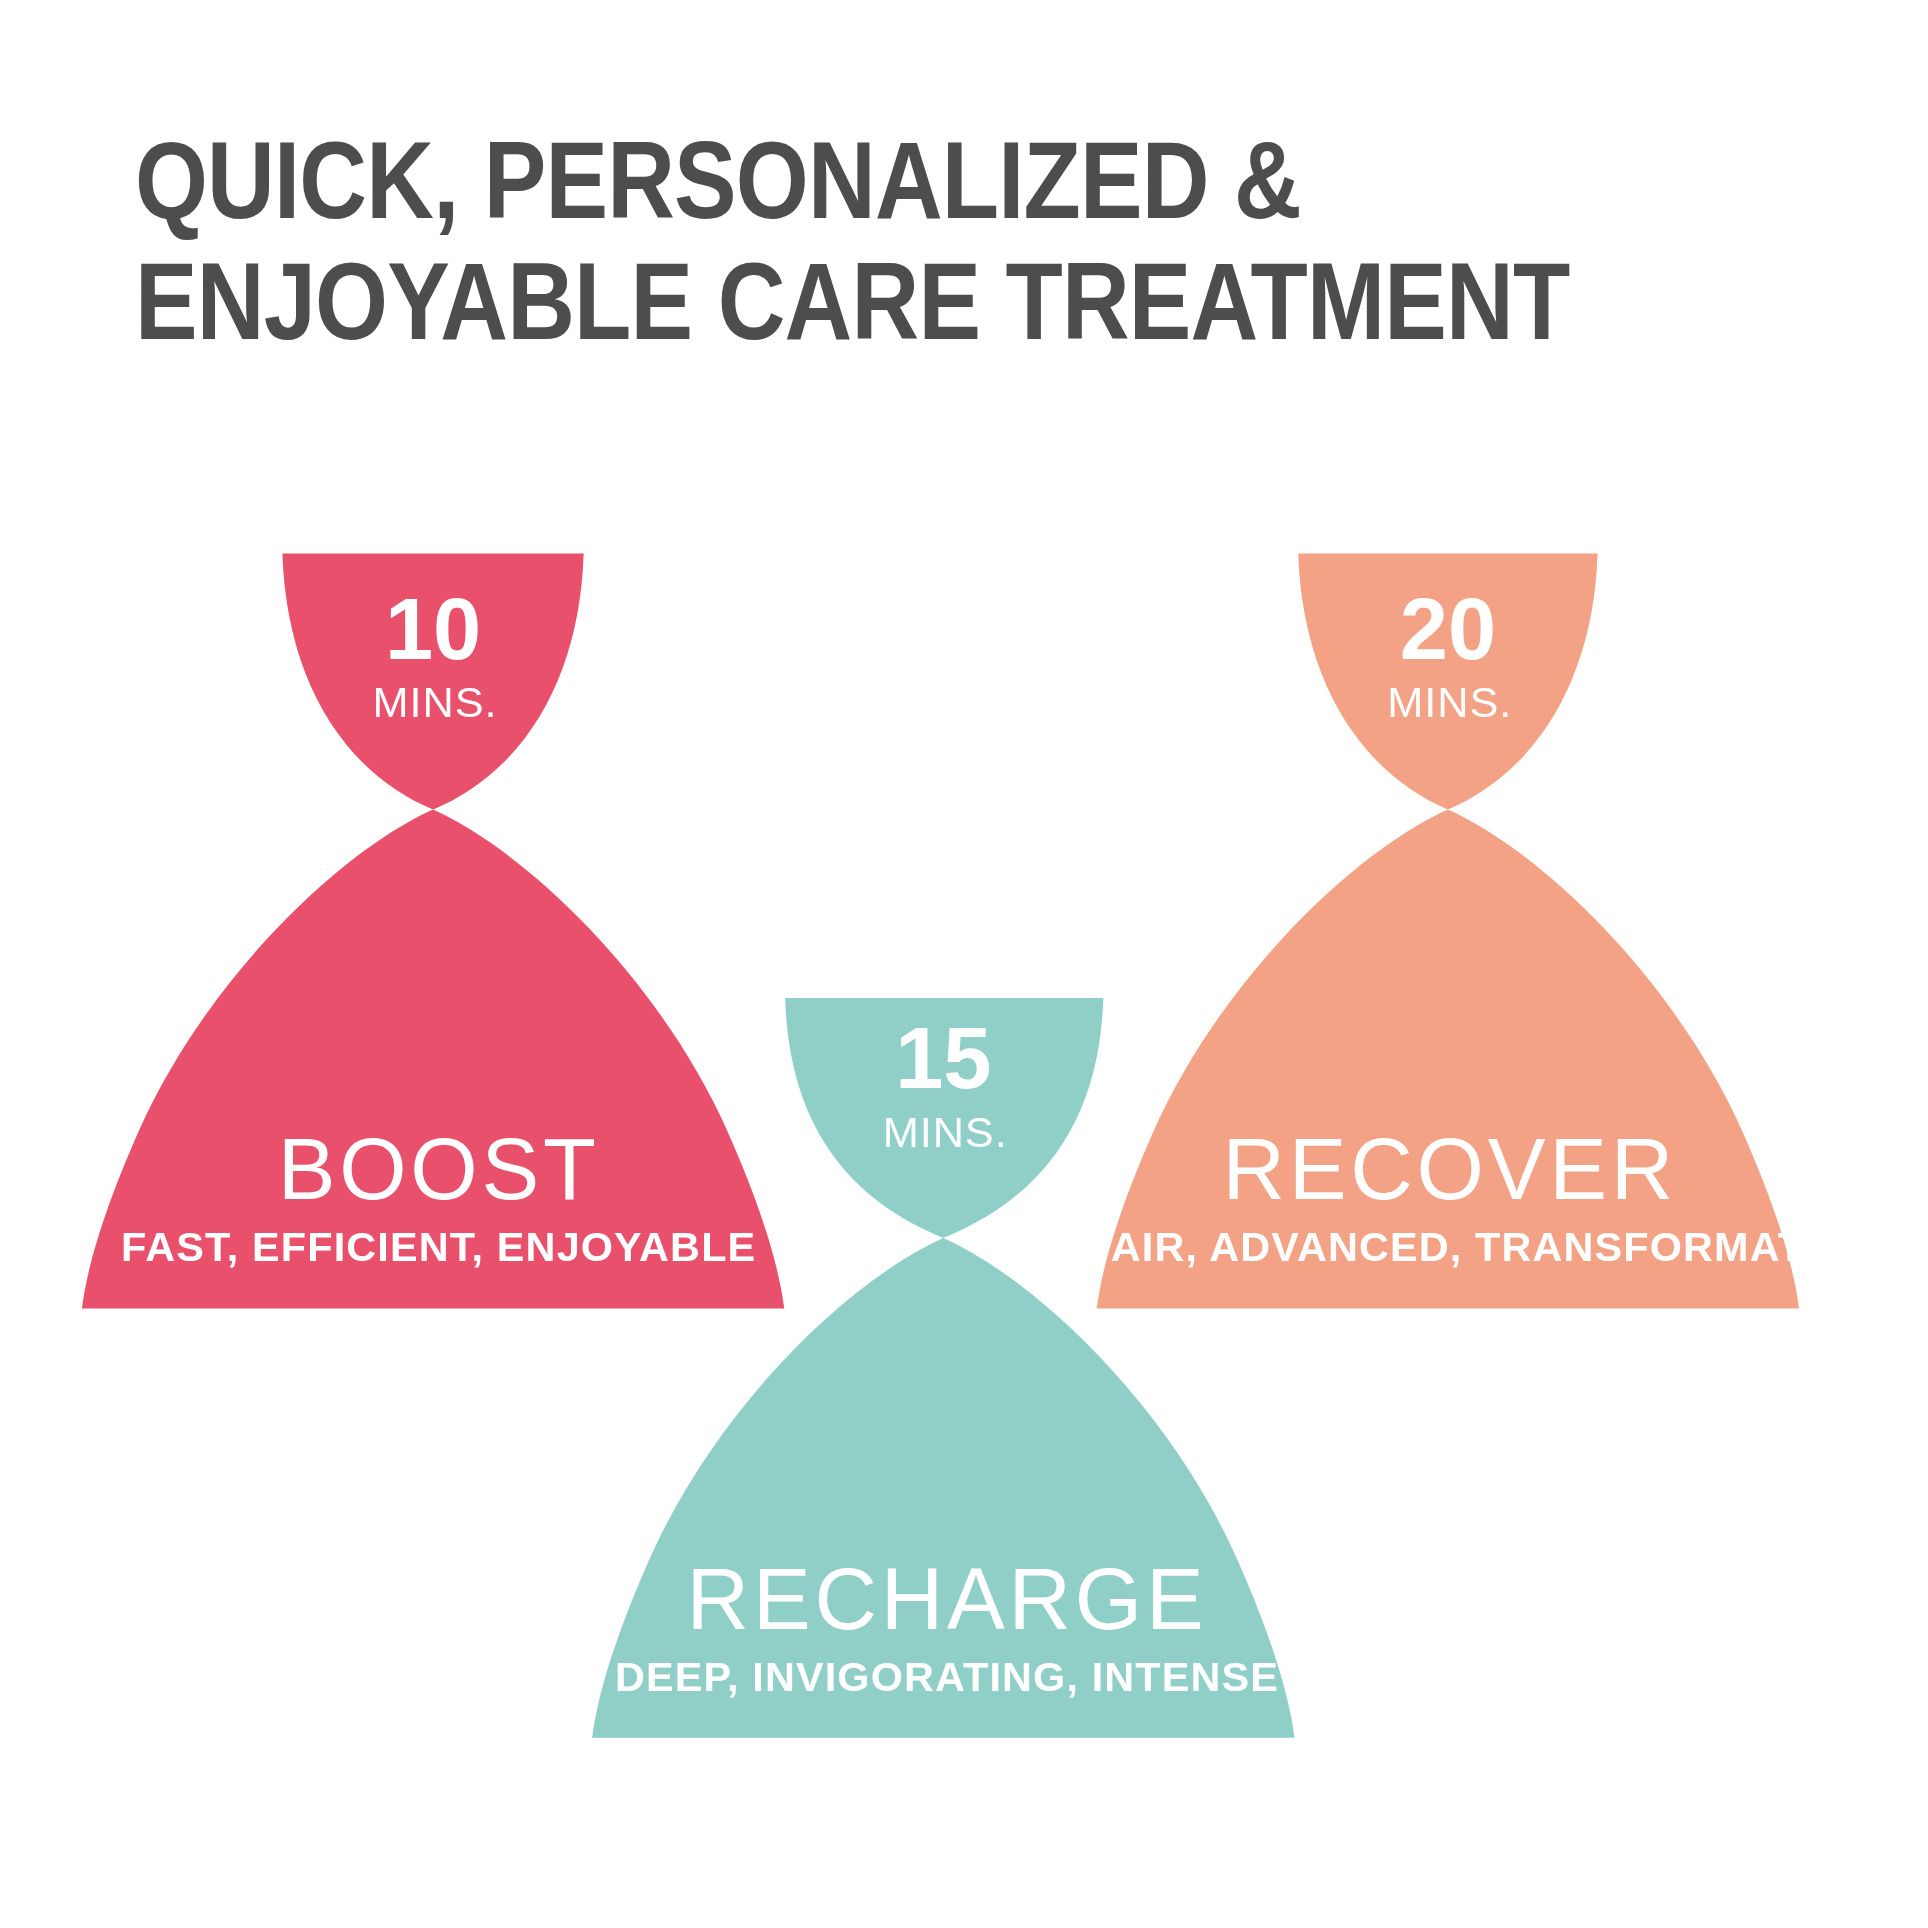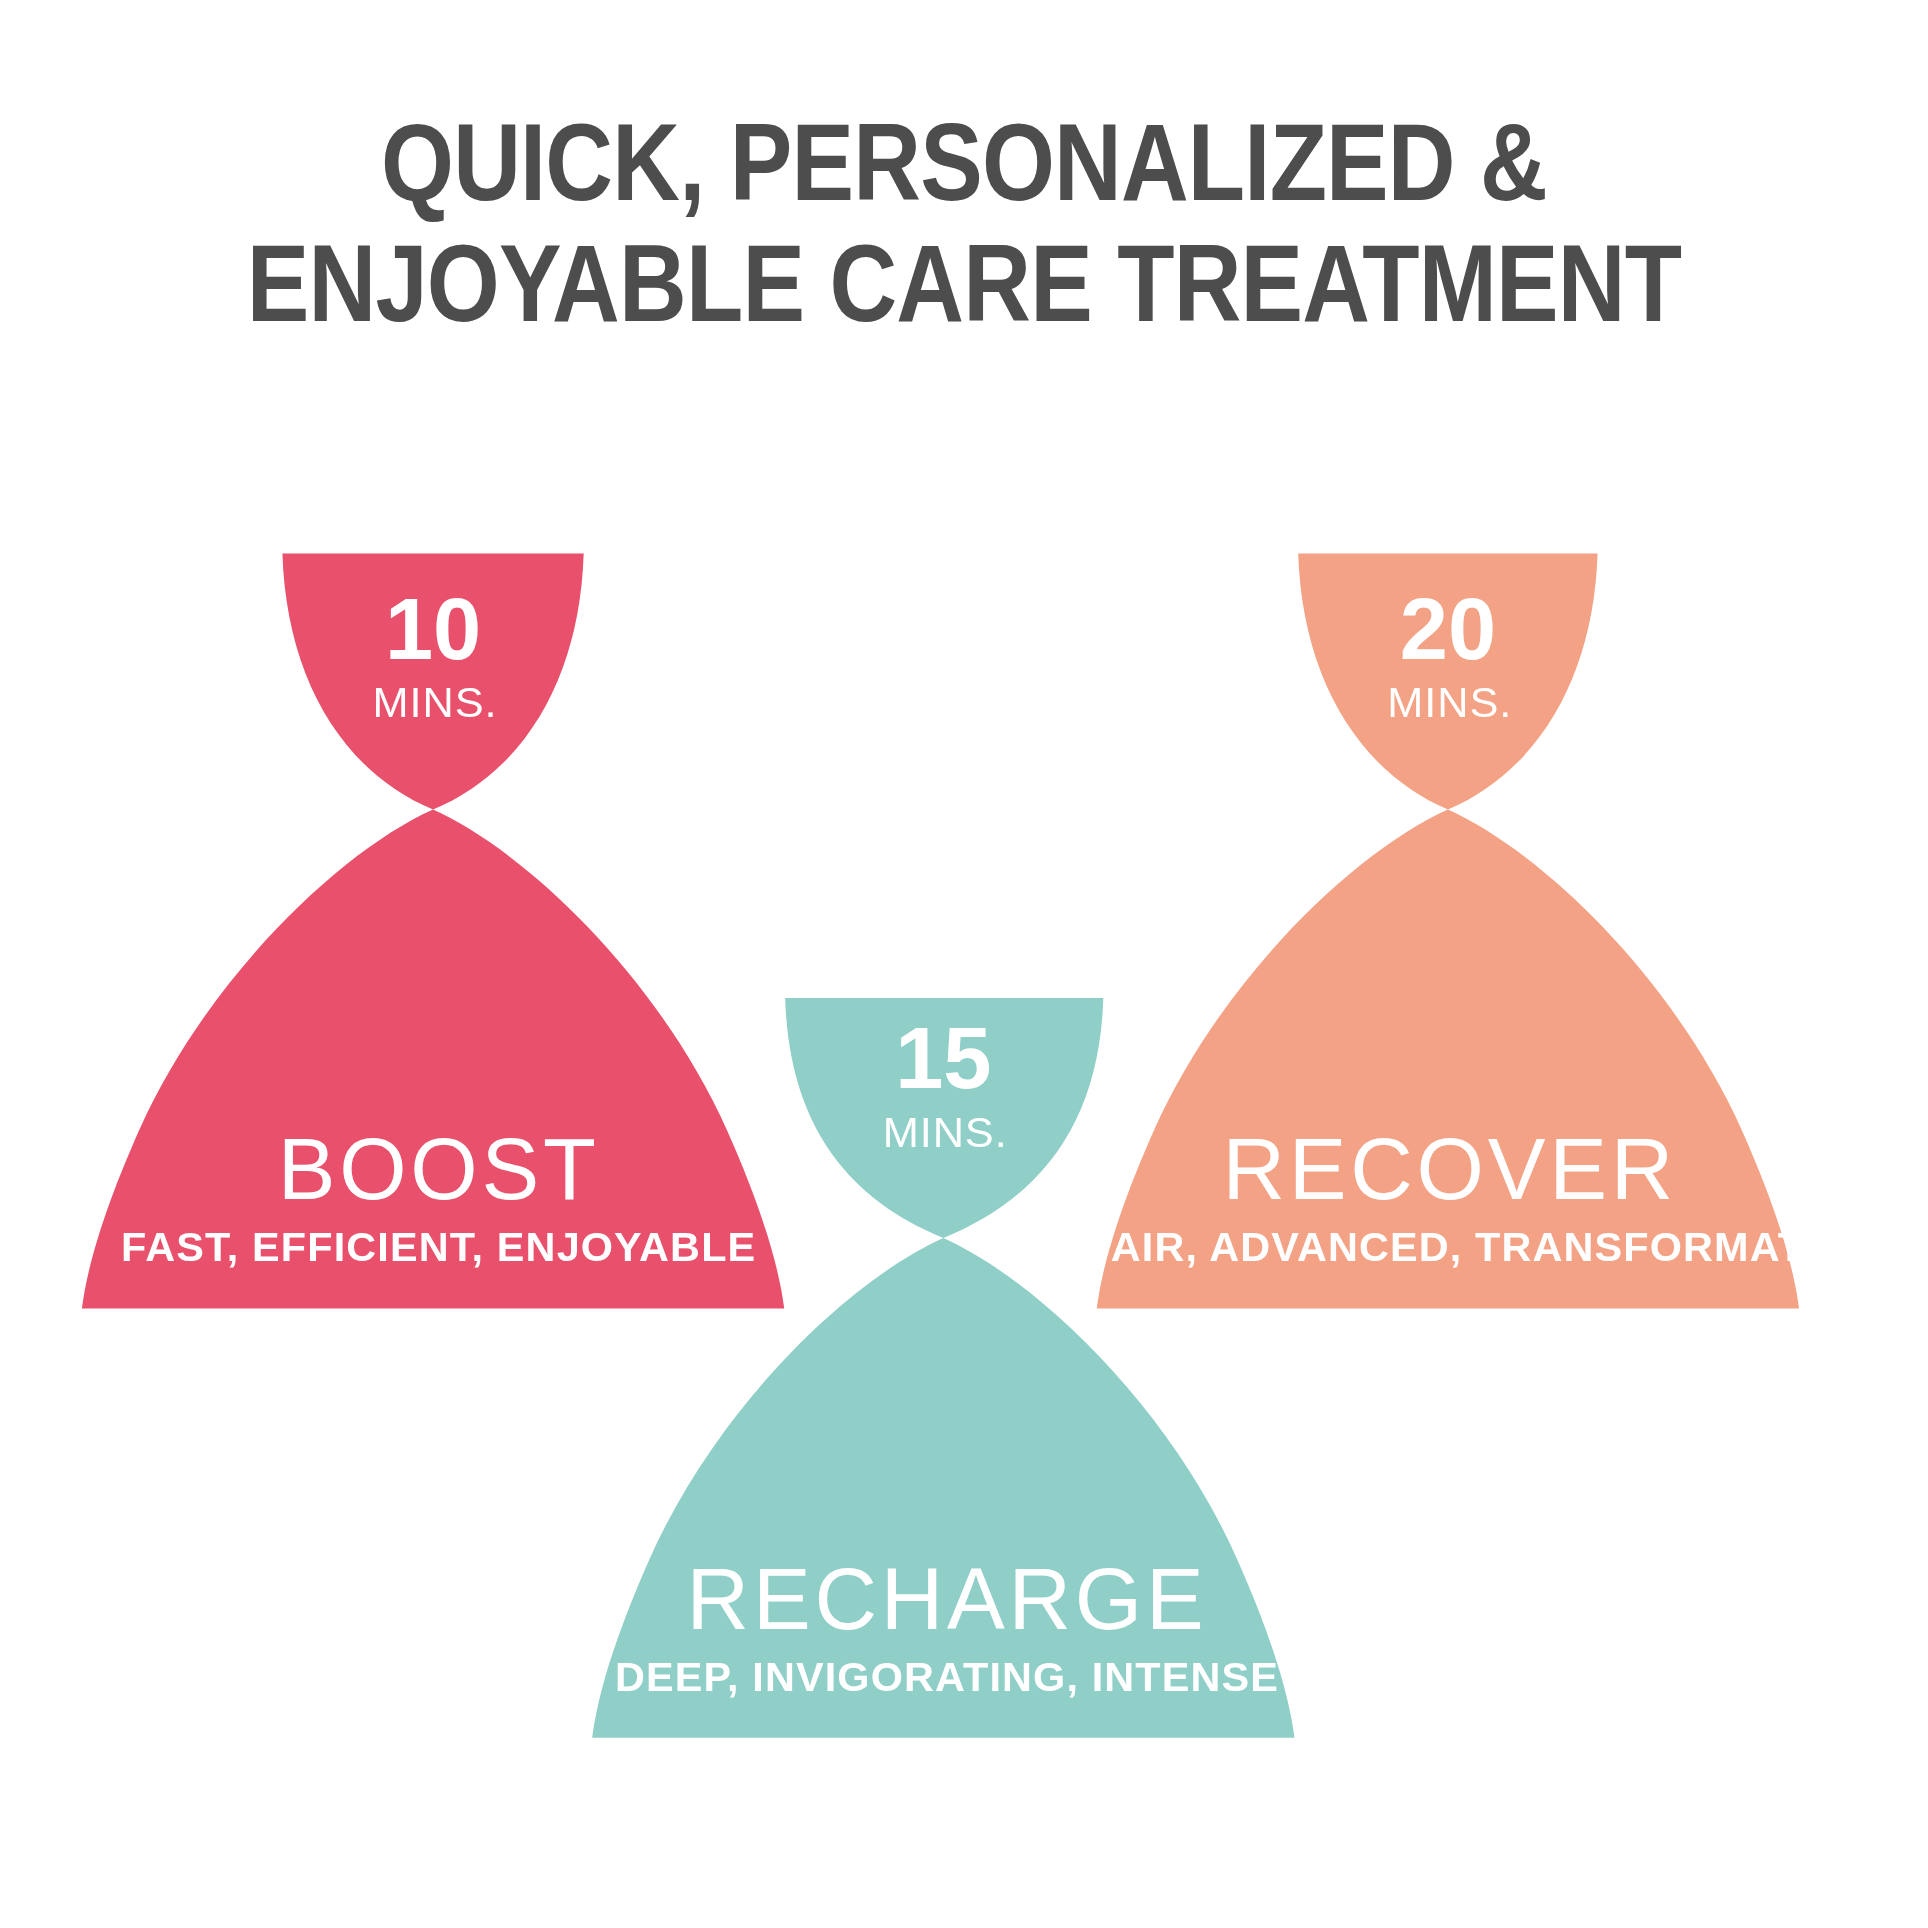--- a/index.html
+++ b/index.html
@@ -19,24 +19,23 @@
   #infographic {
     position: absolute;
     inset: 0;
     width: 1928px;
     height: 1928px;
   }
 
   
   .title-block {
     position: absolute;
-    top: 102px;
+    top: 120px;
     left: 0;
     width: 1928px;
-    text-align: center;
     pointer-events: none;
   }
   .title-line {
     display: block;
     color: #4D4D4D;
     font-family: "Liberation Sans Narrow", "Liberation Sans", sans-serif;
     font-weight: bold;
     font-size: 109px;
     line-height: 121px;
     letter-spacing: -0.9px;

